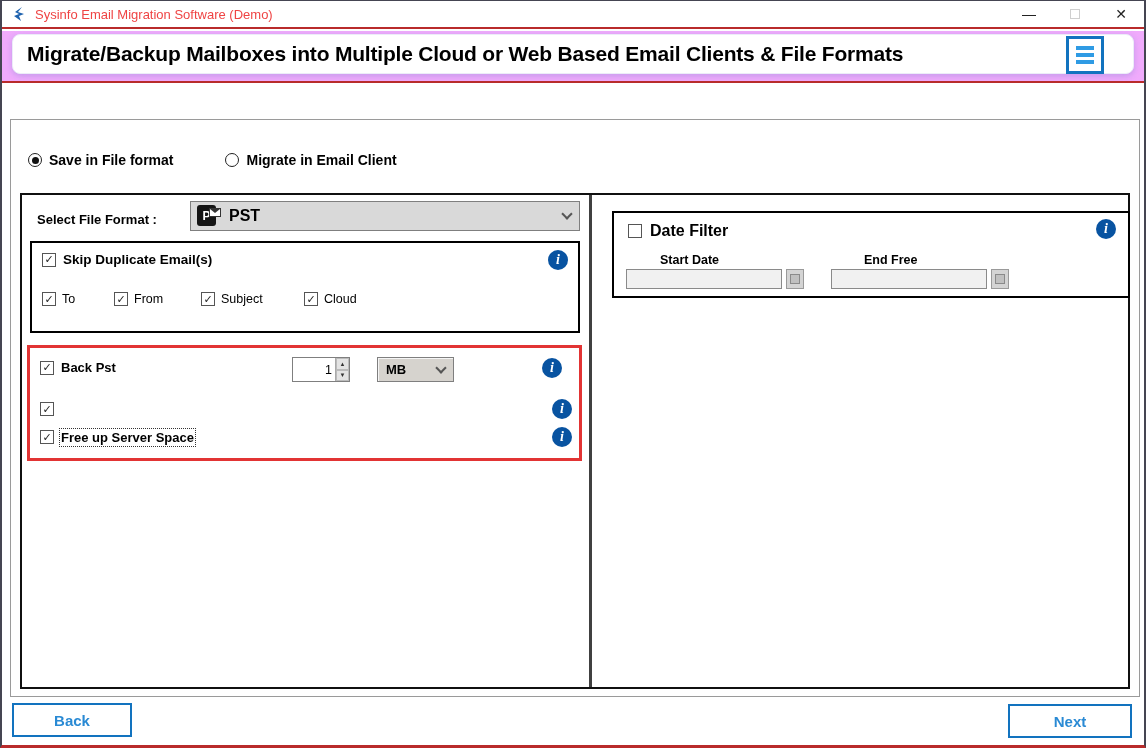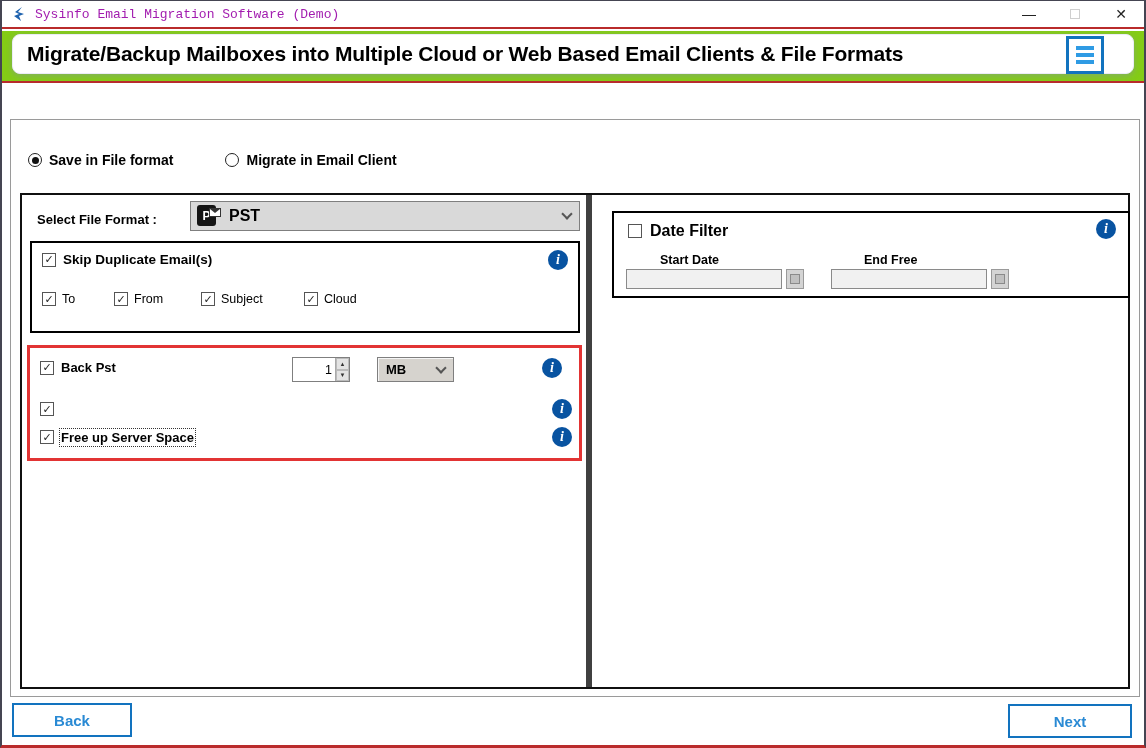--- a/index.html
+++ b/index.html
@@ -4,28 +4,28 @@
 <style>
   * { margin:0; padding:0; box-sizing:border-box; }
   html,body { width:1146px; height:748px; font-family:"Liberation Sans", sans-serif; background:#fff; }
   .window { position:absolute; inset:0; border-left:2px solid #454552; border-right:2px solid #454552;
             border-top:1px solid #454552; border-bottom:3px solid #b92b2b; background:#fff; overflow:hidden; }
 
   
   .titlebar { position:absolute; left:0; top:0; width:100%; height:28px; background:#fff;
               border-bottom:2px solid #b92b2b; display:flex; align-items:center; }
   .app-icon { width:16px; height:16px; margin-left:9px; }
-  .tb-title { font-size:13px; color:#a21caf; margin-left:8px;font-family:Liberation Mono, monospace; }
+  .tb-title { font-size:13px; color:#ef4444; margin-left:8px; }
   .tb-controls { margin-left:auto; display:flex; height:100%; }
   .win-btn { width:46px; height:100%; display:flex; align-items:center; justify-content:center;
              font-size:14px; color:#222; cursor:default; }
   .max-glyph { width:10px; height:10px; border:1px solid #cfcfcf; background:#fff; }
 
   
-  .header { position:absolute; left:0; top:30px; width:100%; height:52px; background:#84cc16;
+  .header { position:absolute; left:0; top:30px; width:100%; height:52px; background:#f0abfc;
             border-bottom:2px solid #b92b2b; }
   .banner-card { position:absolute; left:10px; right:10px; top:3px; bottom:7px; background:#fff;
                  border:1px solid #ececf8; border-radius:8px; box-shadow:0 2px 6px rgba(130,130,210,.40);
                  display:flex; align-items:center; padding-left:14px; }
   .banner-title { font-size:21px; font-weight:700; color:#000; letter-spacing:-0.2px; }
   .menu-btn { position:absolute; right:40px; top:5px; width:38px; height:38px; background:#fff;
               border:3px solid #1273bf; display:flex; flex-direction:column; align-items:center;
               justify-content:center; gap:3px; cursor:pointer; }
   .menu-bar { width:18px; height:4px; background:#2f9be4; }
 
@@ -36,21 +36,21 @@
   
   .radio-row { position:absolute; left:26px; top:151px; display:flex; align-items:center; gap:52px; }
   .radio-item { display:flex; align-items:center; gap:7px; cursor:pointer; }
   .radio-circle { width:14px; height:14px; border:1.5px solid #222; border-radius:50%;
                   display:flex; align-items:center; justify-content:center; background:#fff; }
   .radio-dot { width:7px; height:7px; background:#111; border-radius:50%; }
   .radio-label { font-size:14px; font-weight:700; color:#000; }
 
   
   .bigbox { position:absolute; left:18px; top:192px; width:1110px; height:496px; border:2px solid #101010; }
-  .left-panel { position:absolute; left:0; top:0; width:570px; height:100%; border-right:6px solid #404040; }
+  .left-panel { position:absolute; left:0; top:0; width:570px; height:100%; border-right:3px solid #404040; }
 
   .fmt-label { position:absolute; left:15px; top:17px; font-size:13px; font-weight:700; color:#000; }
   .fmt-select { position:absolute; left:168px; top:6px; width:390px; height:30px; background:#d9d9d9;
                 border:1px solid #7f7f7f; display:flex; align-items:center; padding:0 8px 0 6px; cursor:pointer; }
   .pst-icon { position:relative; width:24px; height:24px; margin-right:8px; }
   .pst-sq { position:absolute; left:0; top:1px; width:19px; height:21px; background:#141414; border-radius:3px;
             color:#fff; font-size:12px; font-weight:700; display:flex; align-items:center; justify-content:center; }
   .pst-env { position:absolute; right:0; top:4px; width:12px; height:9px; background:#fff; border:1px solid #333; }
   .pst-env:before { content:""; position:absolute; left:0; top:0; border-left:5px solid transparent;
                     border-right:5px solid transparent; border-top:4px solid #333; }

